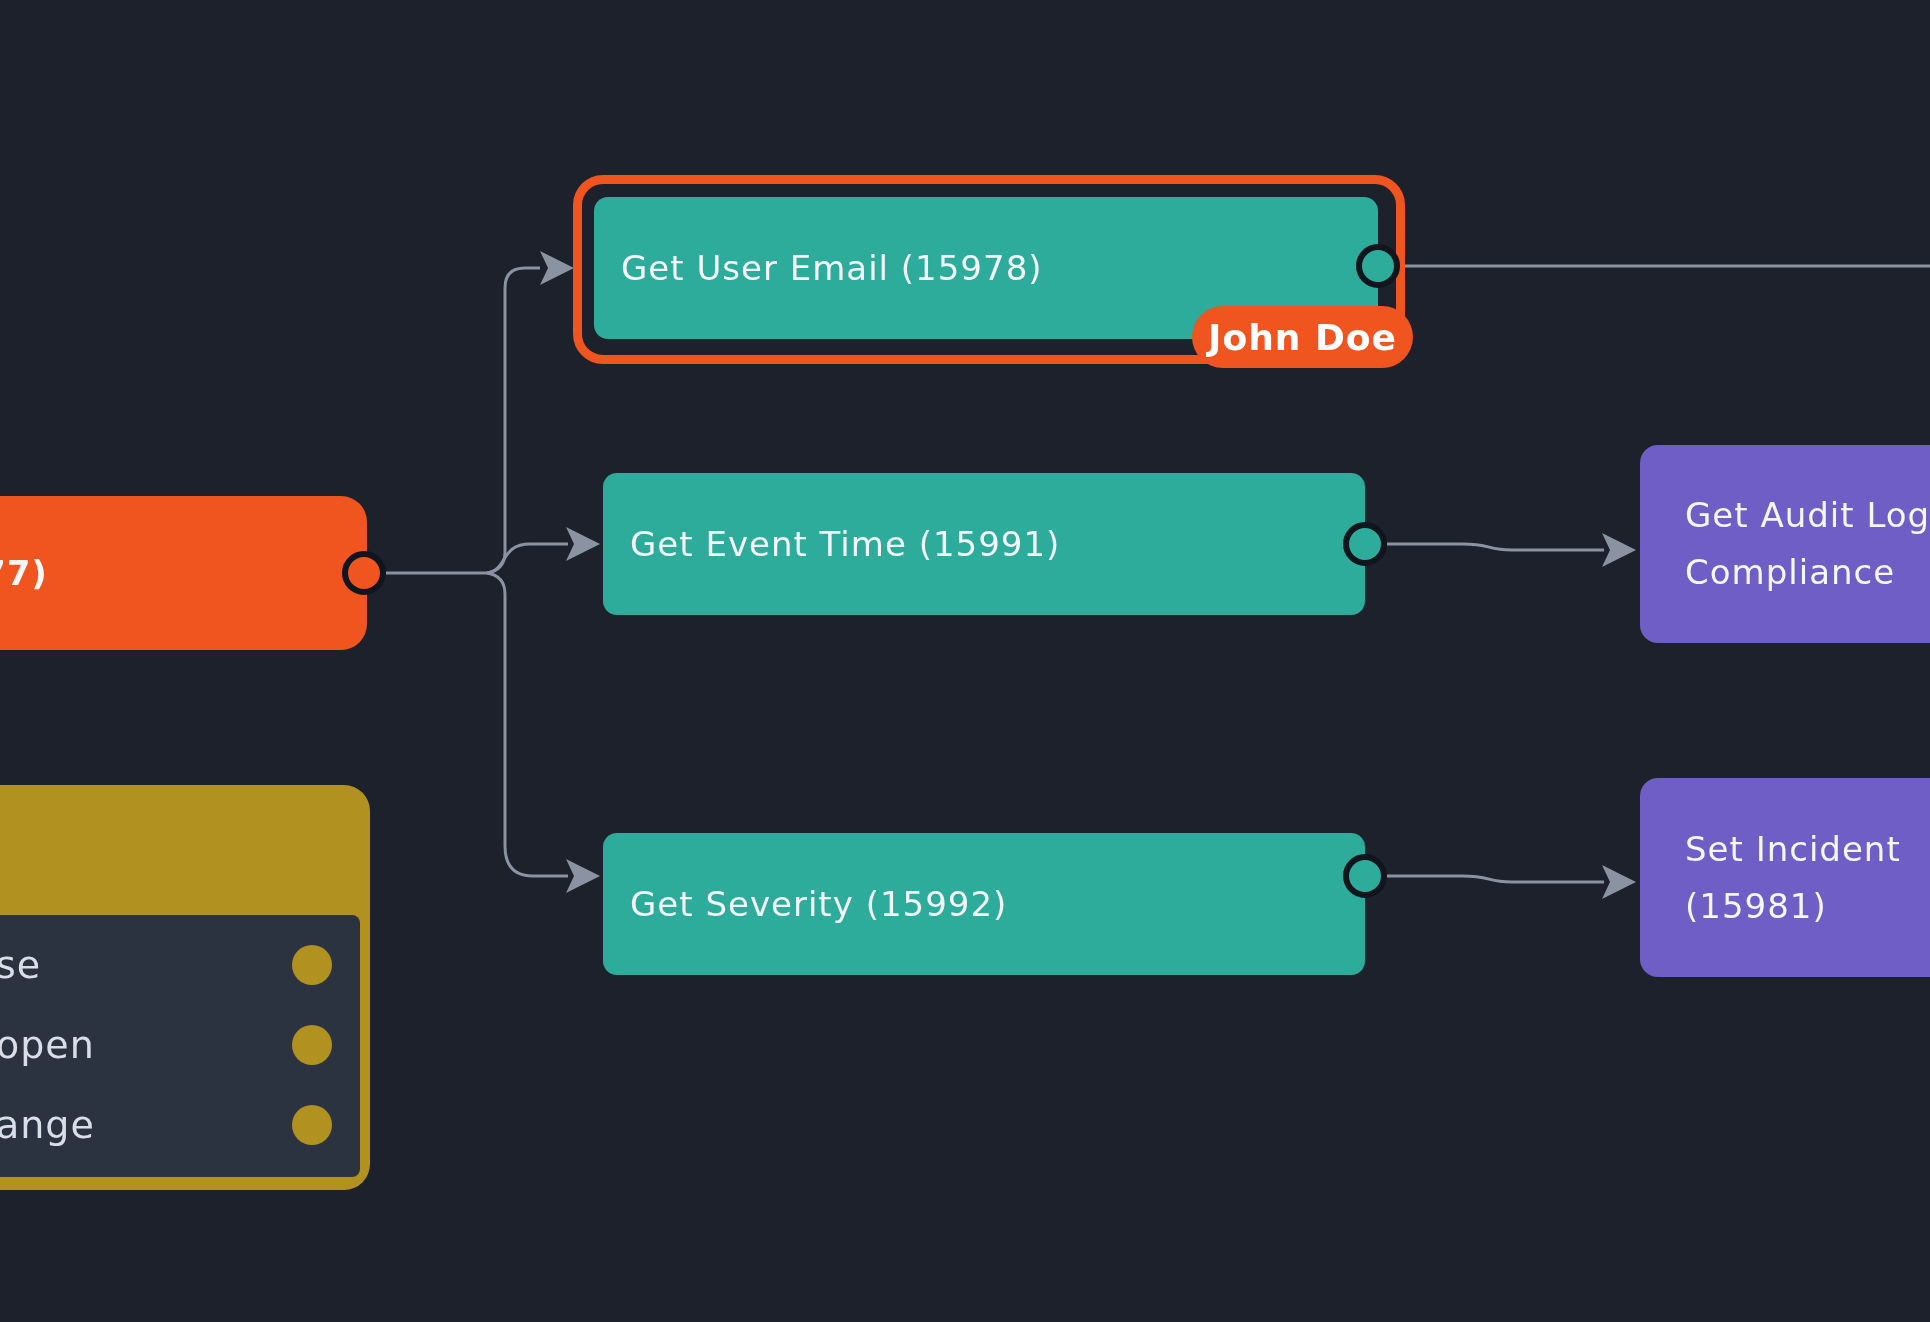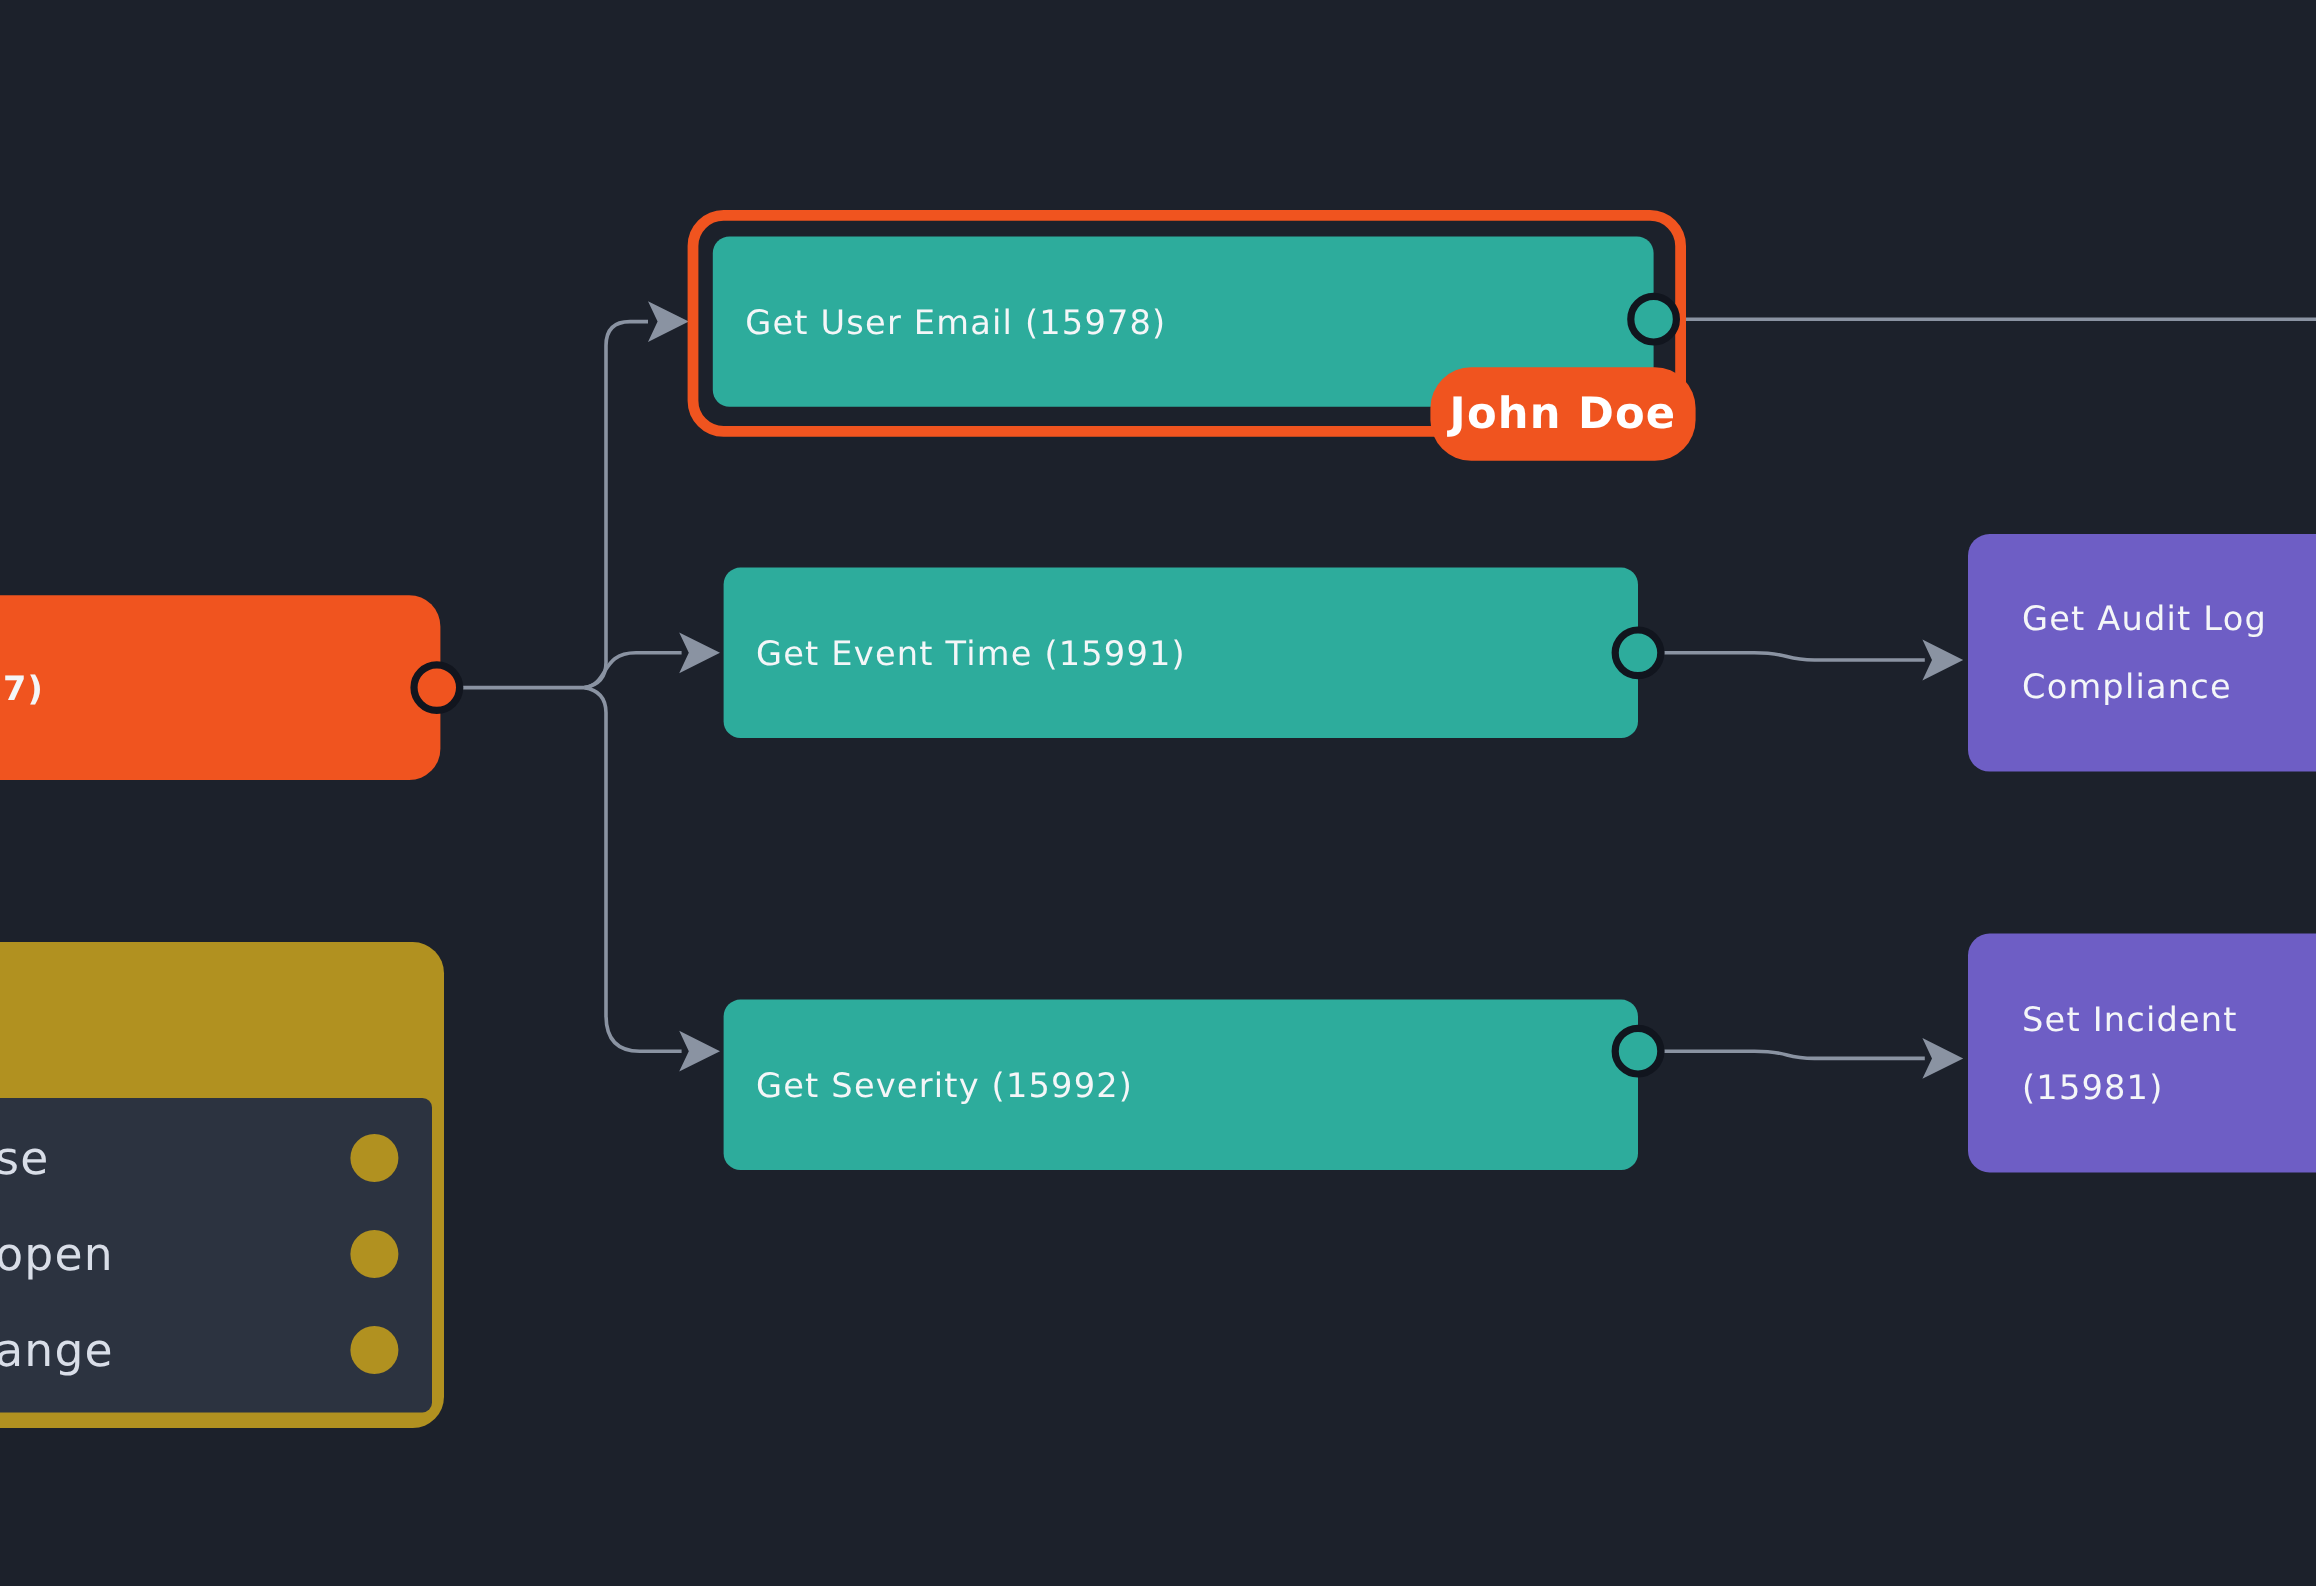--- a/index.html
+++ b/index.html
@@ -12,34 +12,34 @@
   body{
     position:relative; background:var(--background);
     font-family:"DejaVu Sans","Liberation Sans",sans-serif; color:var(--text-light);
   }
   #edges{position:absolute; left:0; top:0; z-index:0;}
   .edge{fill:none; stroke:var(--connector); stroke-width:3;}
   .arrowhead{fill:var(--connector); stroke:none;}
 
   .node{
     position:absolute; display:flex; align-items:center;
-    font-size:28px; letter-spacing:1px; color:var(--text-light);
+    font-size:34px; letter-spacing:1px; color:var(--text-light);
     border-radius:16px; z-index:2; white-space:nowrap;
   }
   .node-teal{background:var(--teal); border-radius:14px; padding-left:27px;}
   .node-orange{background:var(--orange); border-radius:26px; font-weight:600;}
   .node-purple{background:var(--purple); border-radius:18px; padding-left:45px;}
   .node-purple .lines{display:flex; flex-direction:column; line-height:57px;}
 
   .selection-outline{
     position:absolute; border:9px solid var(--orange); border-radius:30px;
     background:transparent; z-index:1;
   }
   .owner-badge{
-    position:absolute; left:1192px; top:306px; width:221px; height:78px;
+    position:absolute; left:1192px; top:306px; width:221px; height:62px;
     background:var(--orange); border-radius:34px; z-index:4;
     display:flex; align-items:center; justify-content:center;
     font-size:36px; font-weight:bold; color:#ffffff; letter-spacing:1px;
   }
   .port{
     position:absolute; width:44px; height:44px; border-radius:50%;
     border:6px solid var(--port-ring); transform:translate(-50%,-50%); z-index:3;
   }
   .port-teal{background:var(--teal);}
   .port-orange{background:var(--orange);}

